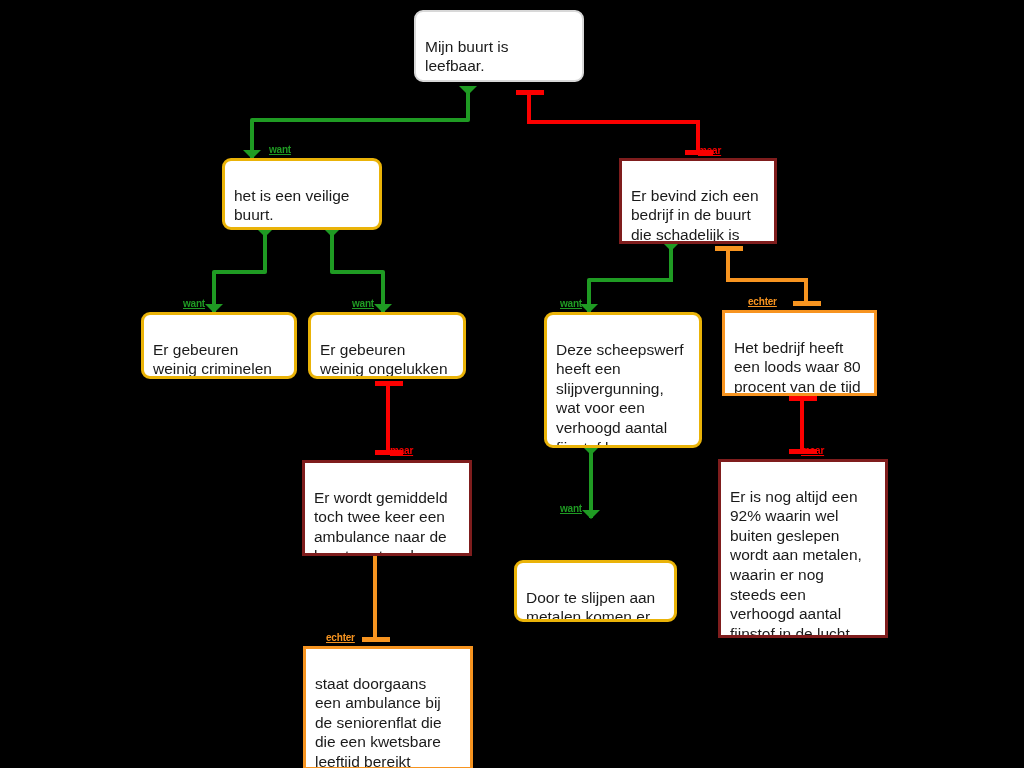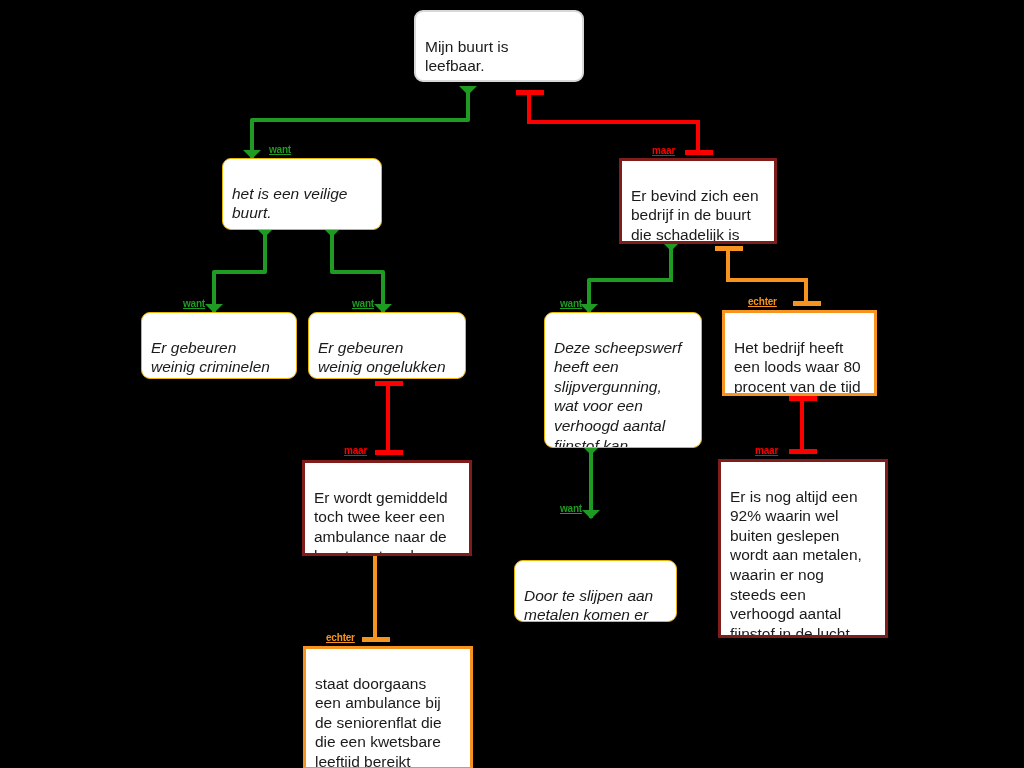--- a/index.html
+++ b/index.html
@@ -25,23 +25,22 @@
     padding: 5px 8px 5px 9px;
     white-space: pre-line;
     overflow: hidden;
   }
   .node.root {
     border: 2px solid #d8d8d8;
     border-radius: 9px;
     background: #ffffff;
   }
   .node.green {
-    border: 1px solid #eab308;
+    border: 3px solid #eab308;
     border-radius: 9px;
-    font-style: italic;
   }
   .node.red {
     border: 3px solid #7f1d1d;
     border-radius: 0px;
   }
   .node.orange {
     border: 3px solid #f79420;
     border-radius: 0px;
   }
   .edge {
@@ -53,21 +52,21 @@
   .conn-label {
     position: absolute;
     font-size: 10px;
     font-weight: bold;
     letter-spacing: -0.2px;
     line-height: 11px;
     white-space: nowrap;
     text-decoration: underline;
   }
   .lab-green { color: #1f9b23; }
-  .lab-red   { color: #fc0000; }
+  .lab-red   { color: #fc0000; margin-left: 46px; }
   .lab-orange{ color: #f79420; }
   .tri {
     position: absolute;
     width: 0; height: 0;
     border-left: 9px solid transparent;
     border-right: 9px solid transparent;
   }
   .tri-green { border-top: 9px solid #1f9b23; }
   .bar {
     position: absolute;

